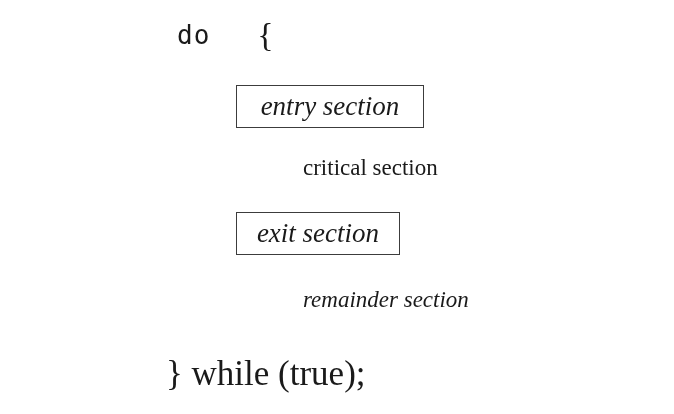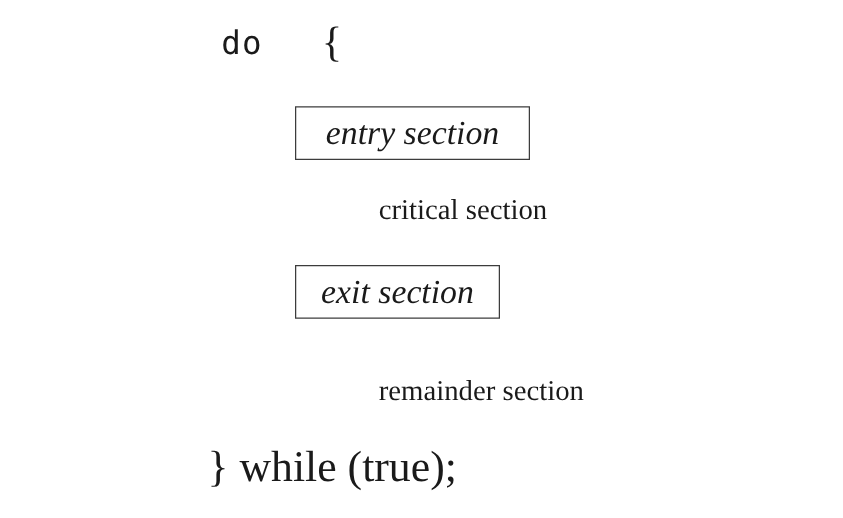--- a/index.html
+++ b/index.html
@@ -64,21 +64,21 @@
     font-family: "Liberation Serif", "DejaVu Serif", serif;
     font-style: italic;
     font-size: 27px;
   }
 
   .plain-serif {
     font-family: "Liberation Serif", "DejaVu Serif", serif;
     font-size: 23px;
   }
   .critical-label { left: 303px; top: 155px; }
-  .remainder-label { left: 303px; top: 300px; }
+  .remainder-label { left: 303px; top: 287px; font-style: italic; }
 
   .close-line {
     left: 166px;
     top: 354px;
     font-family: "Liberation Serif", "DejaVu Serif", serif;
     font-size: 35px;
   }
 </style>
 </head>
 <body>

